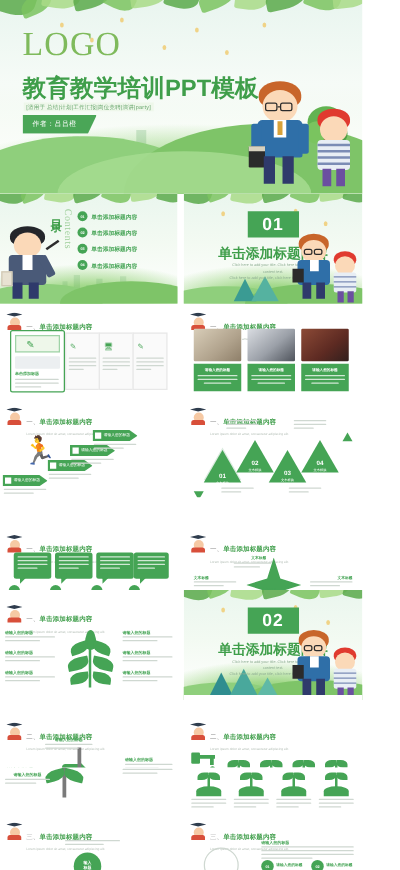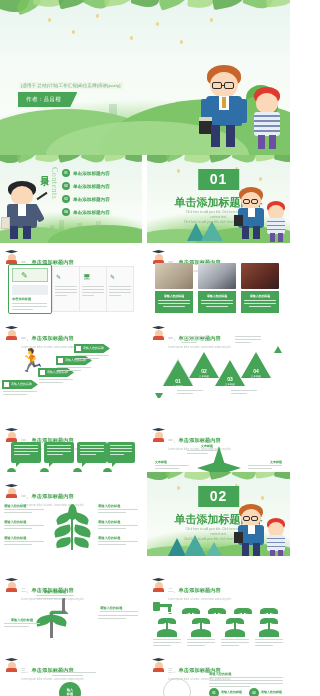--- a/index.html
+++ b/index.html
@@ -276,20 +276,22 @@
       <div class="head" style="left:6px;top:6px;width:22px;height:21px;background:#fbd9b8;"></div>
       <div class="body" style="left:4px;top:25px;width:26px;height:24px;background:#e8eef5;border-radius:3px;"></div>
       <div style="position:absolute;left:4px;top:28px;width:26px;height:1.6px;background:#7b8cb5"></div>
       <div style="position:absolute;left:4px;top:33px;width:26px;height:1.6px;background:#7b8cb5"></div>
       <div style="position:absolute;left:4px;top:38px;width:26px;height:1.6px;background:#7b8cb5"></div>
       <div style="position:absolute;left:4px;top:43px;width:26px;height:1.6px;background:#7b8cb5"></div>
       <div class="leg" style="left:8px;top:48px;width:7px;height:14px;background:#6b4fa0"></div>
       <div class="leg" style="left:19px;top:48px;width:7px;height:14px;background:#6b4fa0"></div>
     </div>
 
+    <div class="logo">LOGO</div>
+    <div class="cover-title">教育教学培训PPT模板</div>
     <div class="cover-sub">[适用于 总结|计划|工作汇报|岗位竞聘|演讲|party]</div>
     <div class="author-tag">作者：吕吕橙</div>
   </div>
 
   <div class="slide" style="position:absolute;left:0;top:155px;width:142px;height:88px;">
     <div class="bg-nature"></div>
     <div class="canopy" style="height:28%">
       <div class="leaf d" style="left:-4px;top:-6px;width:24px;height:14px;transform:rotate(18deg)"></div>
       <div class="leaf" style="left:16px;top:-8px;width:22px;height:13px;transform:rotate(-20deg)"></div>
       <div class="leaf l" style="left:36px;top:-6px;width:24px;height:13px;transform:rotate(10deg)"></div>

